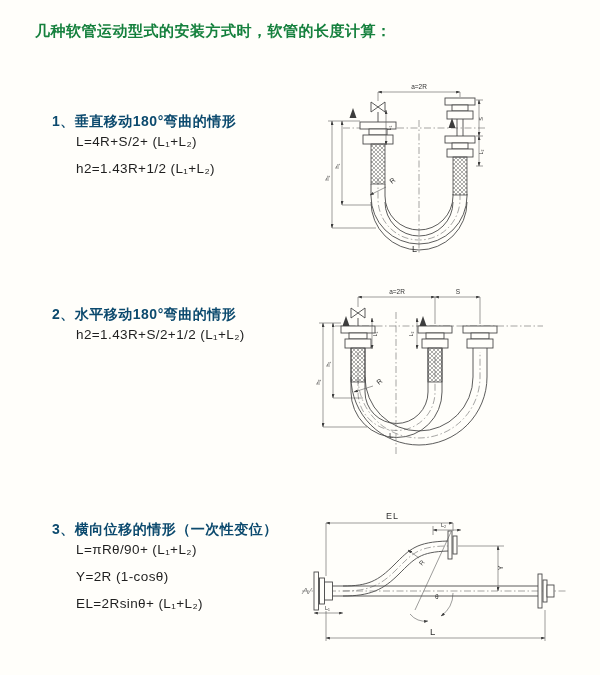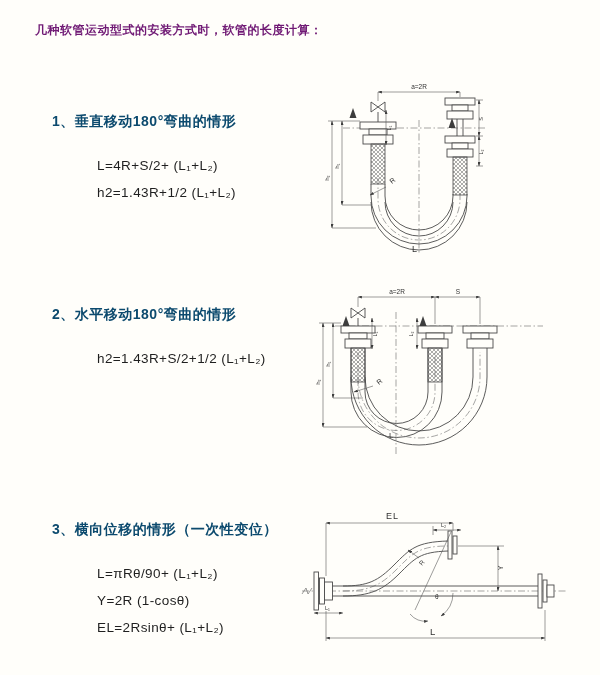--- a/index.html
+++ b/index.html
@@ -4,28 +4,28 @@
 <style>
   html,body{margin:0;padding:0;}
   body{
     width:600px;height:675px;position:relative;overflow:hidden;
     background:#fffefa;
     font-family:"Liberation Sans","DejaVu Sans",sans-serif;
     color:#222222;
   }
   .page-title{
     position:absolute;left:35px;top:22px;
-    font-size:12px;font-weight:bold;letter-spacing:0.5px;color:#701a75;
+    font-size:15px;font-weight:bold;letter-spacing:0.5px;color:#15803d;
   }
   .section{position:absolute;left:0;width:310px;}
   .sec-heading{
     position:absolute;left:52px;top:0;
     font-size:14px;font-weight:bold;letter-spacing:0.5px;color:#0c4a6e;white-space:nowrap;
   }
-  .formulas{position:absolute;left:76px;top:39px;margin-left:21px;}
+  .formulas{position:absolute;left:76px;top:15px;}
   .formula{
     font-size:13.5px;line-height:27px;letter-spacing:0.4px;
     color:#1f1f1f;white-space:nowrap;
   }
   .diagram{position:absolute;}
   svg text{fill:#333;font-family:"Liberation Sans","DejaVu Sans",sans-serif;}
   .dln{stroke:#4a4a4a;stroke-width:0.9;fill:none;}
   .thin{stroke:#5a5a5a;stroke-width:0.6;fill:none;}
   .cl{stroke:#6a6a6a;stroke-width:0.6;fill:none;stroke-dasharray:7 2.5 1.5 2.5;}
   .fit{stroke:#4a4a4a;stroke-width:0.9;fill:#fffefa;}

